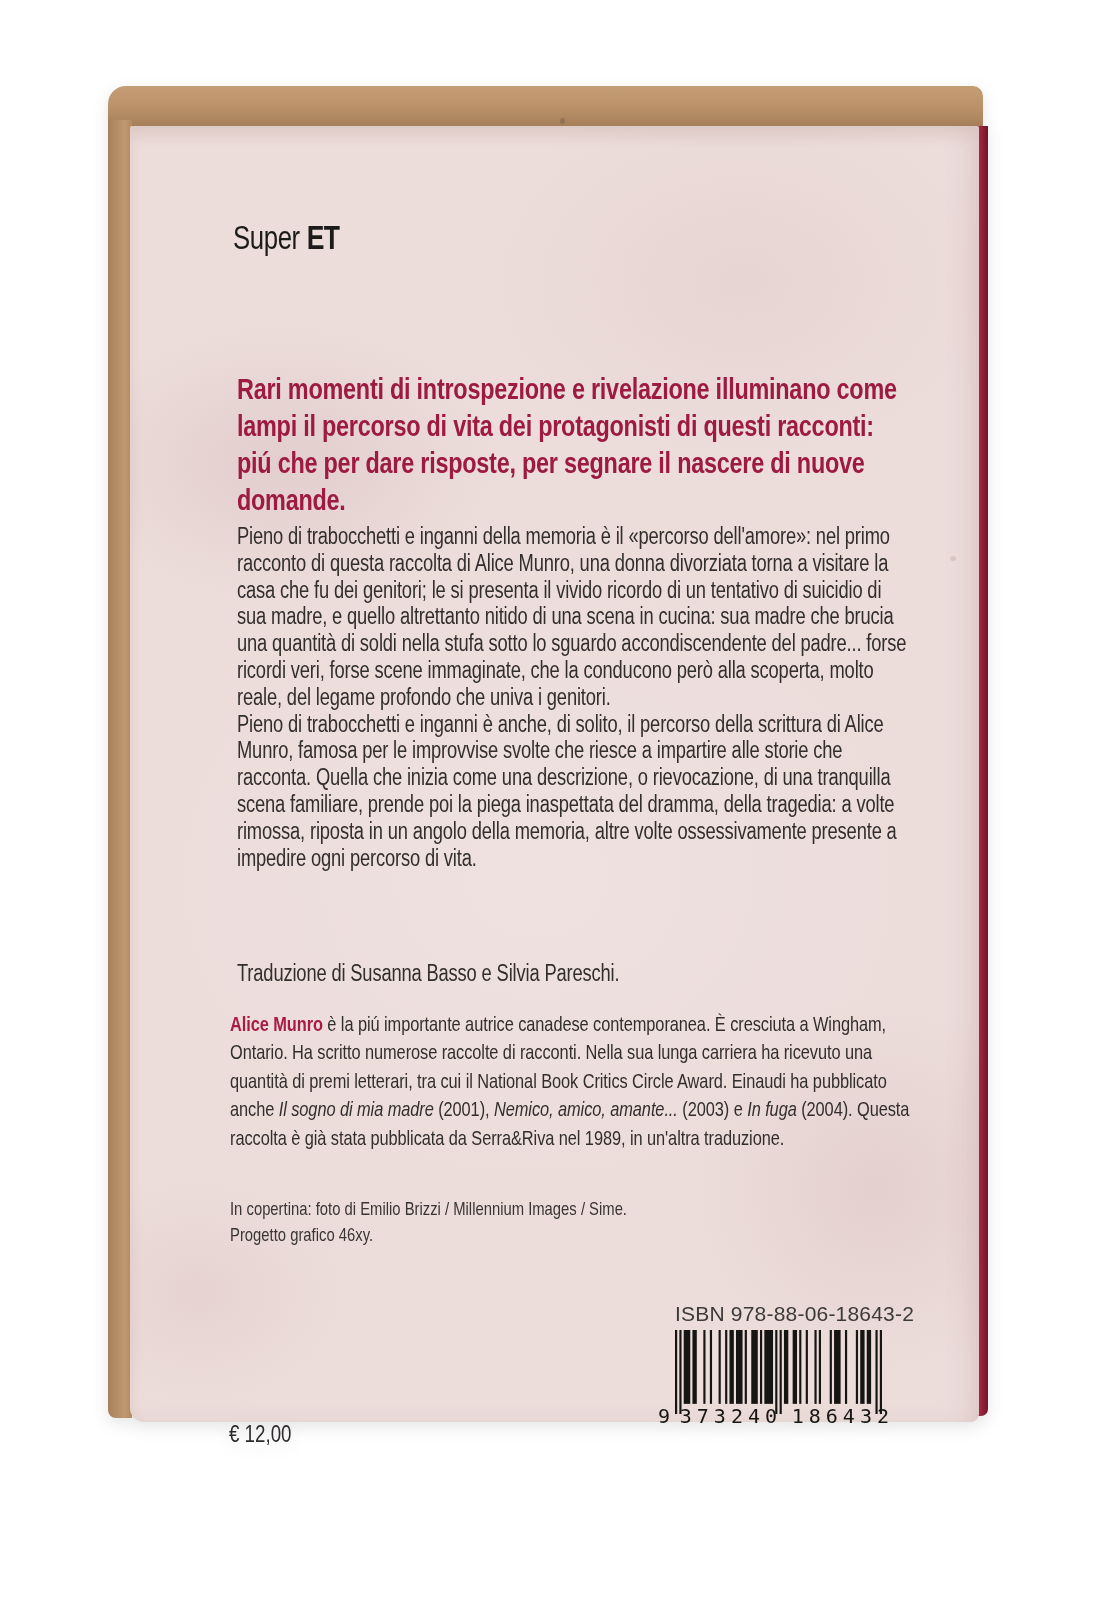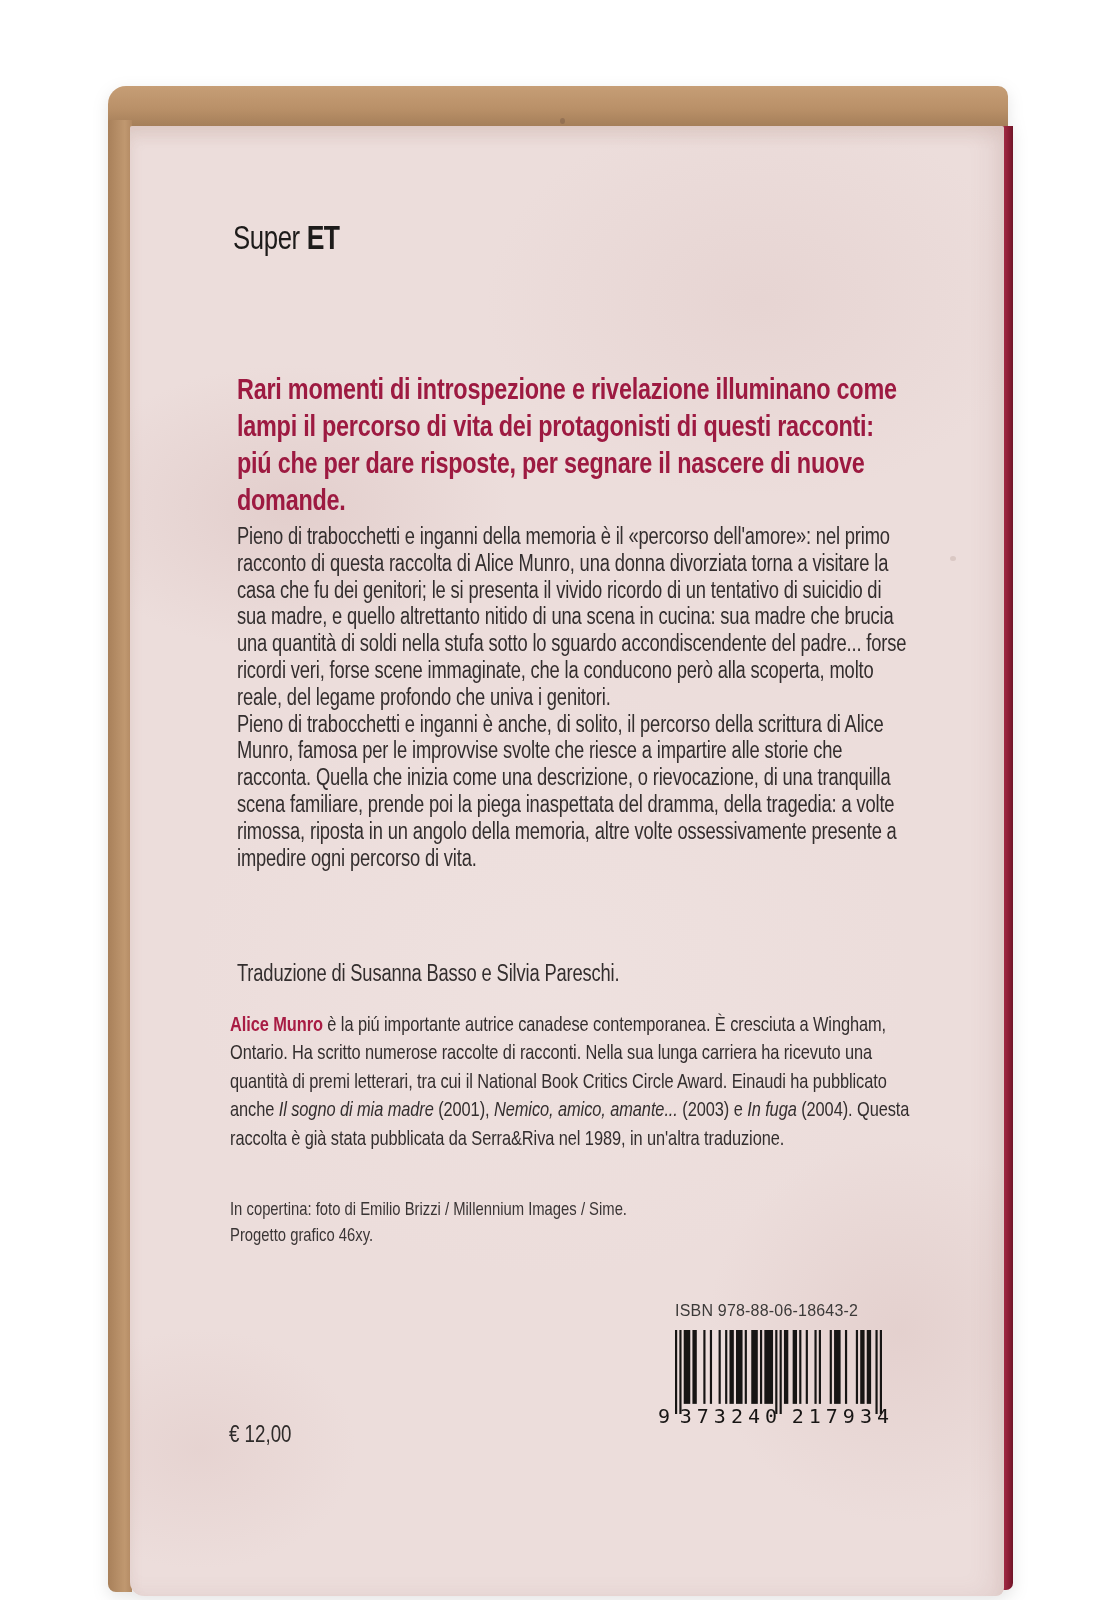--- a/index.html
+++ b/index.html
@@ -2,23 +2,22 @@
 <html><head>
 <meta charset="utf-8">
 <style>
   html,body { margin:0; padding:0; }
   .page {
     position:relative; width:1100px; height:1600px;
     background:#ffffff; overflow:hidden;
     font-family:"Liberation Sans", sans-serif;
   }
   .book {
-    position:absolute; left:108px; top:86px; width:880px; height:1510px;
+    position:absolute; left:108px; top:86px; width:880px; height:1336px;
     filter: drop-shadow(0 5px 8px rgba(0,0,0,0.10));
-    padding-left: 25px;
   }
   .pages-top {
     position:absolute; top:0; left:0; right:5px; height:42px;
     background:linear-gradient(180deg,#c69e76 0%,#b99068 55%,#a37d58 100%);
     border-radius:18px 10px 2px 2px;
   }
   .pages-left {
     position:absolute; top:34px; left:0; width:24px; bottom:4px;
     background:linear-gradient(90deg,#a8805a 0%,#c09870 70%,#b18862 100%);
     border-radius:3px 0 0 8px;
@@ -65,21 +64,21 @@
     left:100px; top:884px; width:900px;
     font-size:21px; font-weight:500; color:#332e2e;
     line-height:28.4px; letter-spacing:-0.1px; margin:0;
   }
   .bio .author { font-weight:700; color:#a81c44; }
   .bio i { font-style:italic; }
   .credits {
     left:100px; top:1070px; width:860px;
     font-size:19px; font-weight:500; color:#3a3535; line-height:26px; margin:0;
   }
-  .isbn-label { left:545px; top:1176px; font-size:16px; color:#3c3a39; letter-spacing:0.2px; white-space:nowrap; }
+  .isbn-label { left:545px; top:1176px; font-size:21px; color:#3c3a39; letter-spacing:0.2px; white-space:nowrap; }
   .barcode { left:545px; top:1204px; width:207px; height:84px; }
   .barcode svg { display:block; width:207px; height:84px; }
   .barcode-digits {
     left:528px; top:1278px; width:236px;
     display:flex; justify-content:space-between;
     font-family:"DejaVu Sans Mono", monospace;
     font-size:20px; color:#171514;
   }
   .barcode-digits .grp { letter-spacing:5px; }
   .price { left:99px; top:1294px; font-size:24px; font-weight:500; color:#2e2b2a; white-space:nowrap; }
@@ -149,21 +148,21 @@
             <rect x="85" y="0" width="2" height="51" fill="#171514"></rect>
             <rect x="88" y="0" width="2" height="51" fill="#171514"></rect>
             <rect x="92" y="0" width="1" height="58" fill="#171514"></rect>
             <rect x="94" y="0" width="1" height="58" fill="#171514"></rect>
           </svg>
       </div>
 
       <div class="abs barcode-digits">
         <span>9</span>
         <span class="grp">373240</span>
-        <span class="grp">217934</span>
+        <span class="grp">186432</span>
       </div>
 
       <div class="abs price cx">€ 12,00</div>
 
       <div class="speck" style="left:430px; top:-8px; width:5px; height:6px;"></div>
       <div class="speck" style="left:700px; top:520px; width:4px; height:4px; opacity:.5;"></div>
       <div class="speck" style="left:820px; top:430px; width:6px; height:5px; opacity:.35;"></div>
     </div>
   </div>
 </div>

